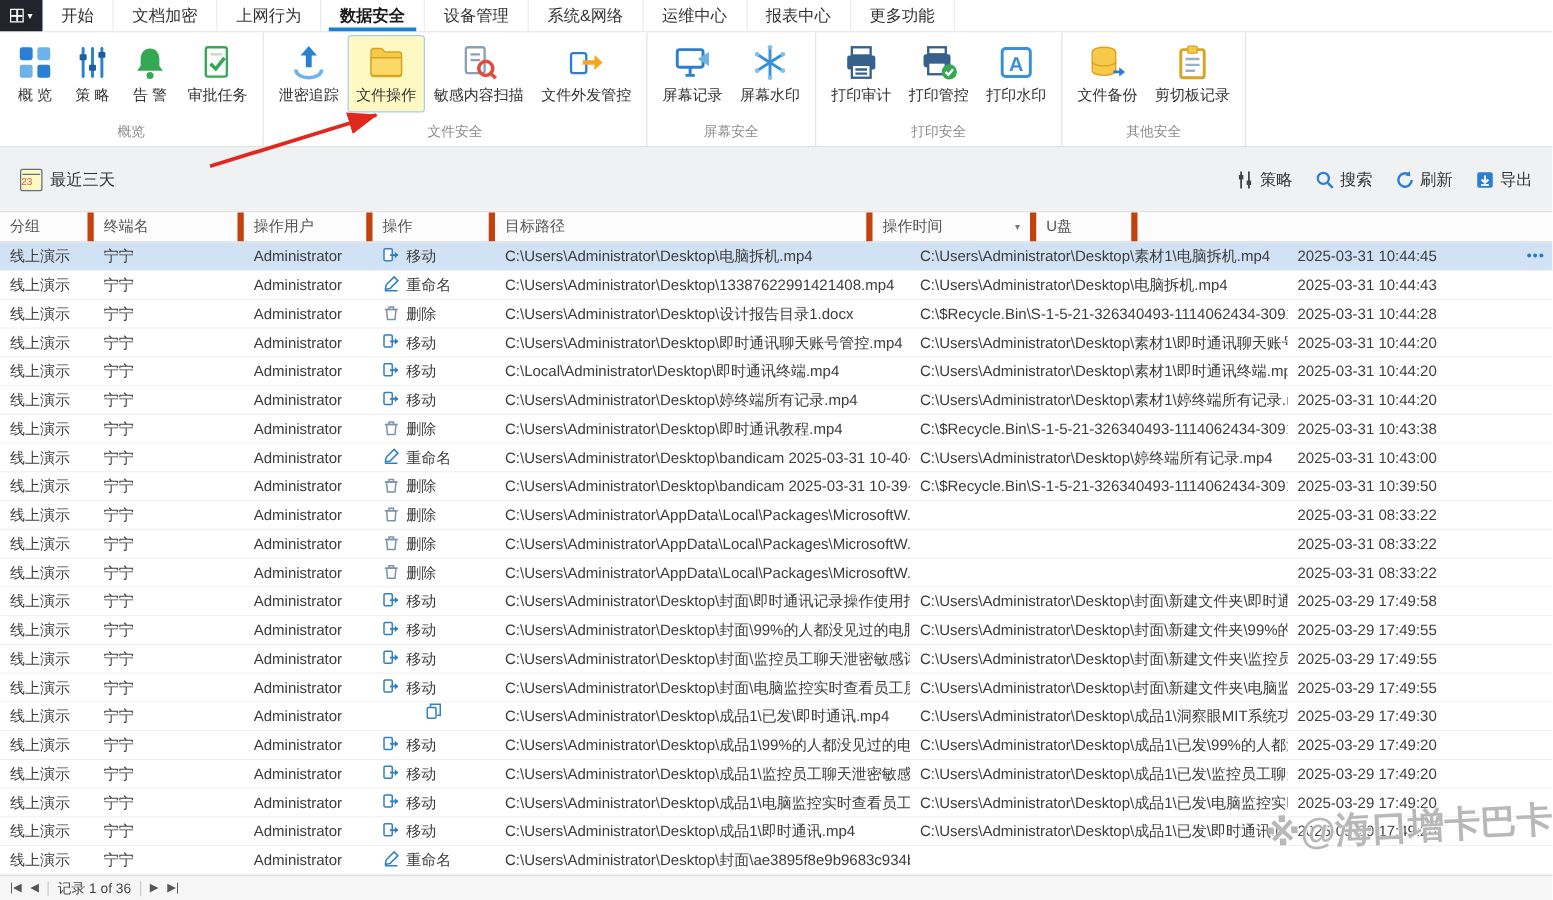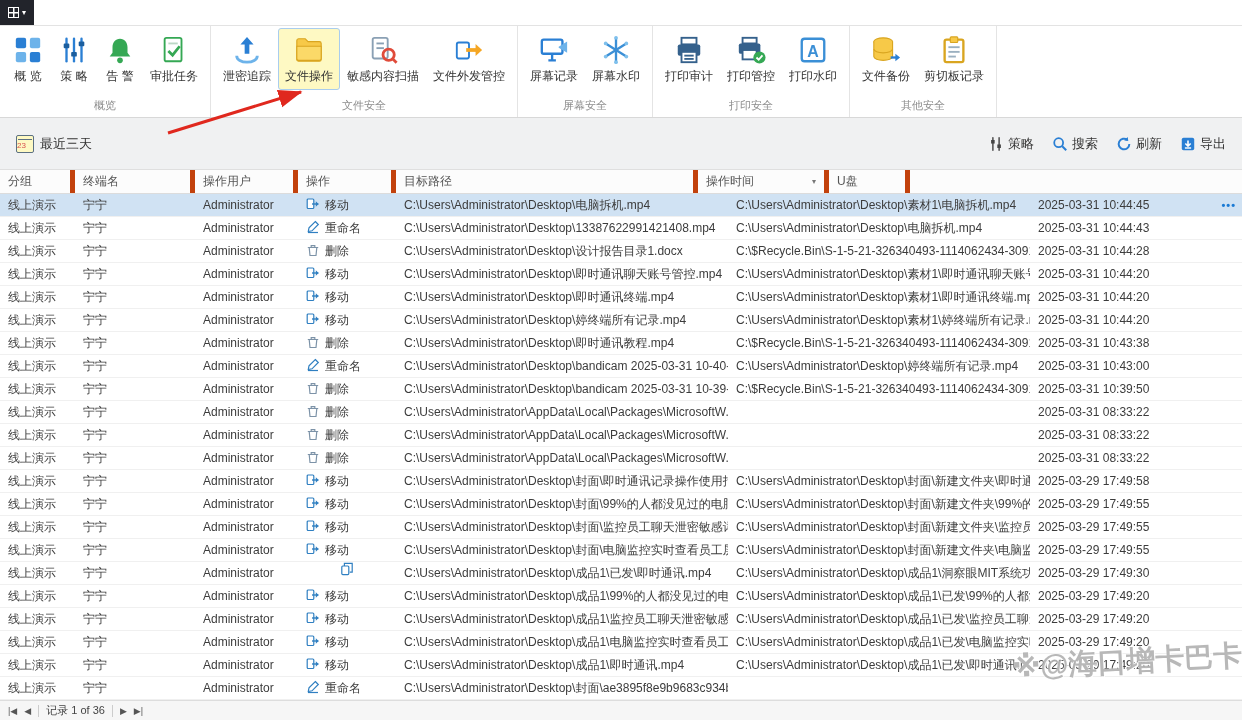--- a/index.html
+++ b/index.html
@@ -63,20 +63,31 @@
 </head>
 <body>
 
 <div class="app">
 
   <div class="menubar">
     <div class="app-button">
       <span class="app-glyph"></span>
       <span class="caret">▾</span>
     </div>
+    <div class="tabs" id="menu-tabs">
+        <div class="tab">开始</div>
+        <div class="tab">文档加密</div>
+        <div class="tab">上网行为</div>
+        <div class="tab active">数据安全</div>
+        <div class="tab">设备管理</div>
+        <div class="tab">系统&amp;网络</div>
+        <div class="tab">运维中心</div>
+        <div class="tab">报表中心</div>
+        <div class="tab">更多功能</div>
+      </div>
   </div>
 
   <div class="ribbon" id="ribbon">
       <div class="rgroup">
         <div class="rbtns">
           <div class="rbtn">
             <span class="ricon">
               <svg viewBox="0 0 32 32">
                 <rect x="3" y="3" width="11" height="11" rx="2" fill="#2a7fd4"></rect>
                 <rect x="18" y="3" width="11" height="11" rx="2" fill="#6db3ea"></rect>
@@ -424,21 +435,21 @@
           <div class="td td-terminal" style="width: 120px;">宁宁</div>
           <div class="td td-user" style="width: 103px;">Administrator</div>
           <div class="td td-op" style="width: 98px;">
             <span><svg viewBox="0 0 14 14">
                 <rect x="1.2" y="2" width="6.6" height="9.5" rx="1" fill="#fff" stroke="#2f7fc1" stroke-width="1.2"></rect>
                 <path d="M6 7h6.4" stroke="#2f7fc1" stroke-width="1.4"></path>
                 <path d="M9.8 4.3L12.6 7 9.8 9.7z" fill="#2f7fc1"></path>
               </svg></span>
             <span>移动</span>
           </div>
-          <div class="td td-src" style="width: 332px;">C:\Users\Administrator\Desktop\即时通讯终端.mp4</div>
+          <div class="td td-src" style="width: 332px;">C:\Local\Administrator\Desktop\即时通讯终端.mp4</div>
           <div class="td td-dst" style="width: 302px;">C:\Users\Administrator\Desktop\素材1\即时通讯终端.mp4</div>
           <div class="td td-time" style="width: 131px;">2025-03-31 10:44:20</div>
           <div class="td td-usb" style="width: 81px;"></div>
         </div>
         <div class="tr">
           <div class="td td-group" style="width: 75px;">线上演示</div>
           <div class="td td-terminal" style="width: 120px;">宁宁</div>
           <div class="td td-user" style="width: 103px;">Administrator</div>
           <div class="td td-op" style="width: 98px;">
             <span><svg viewBox="0 0 14 14">

